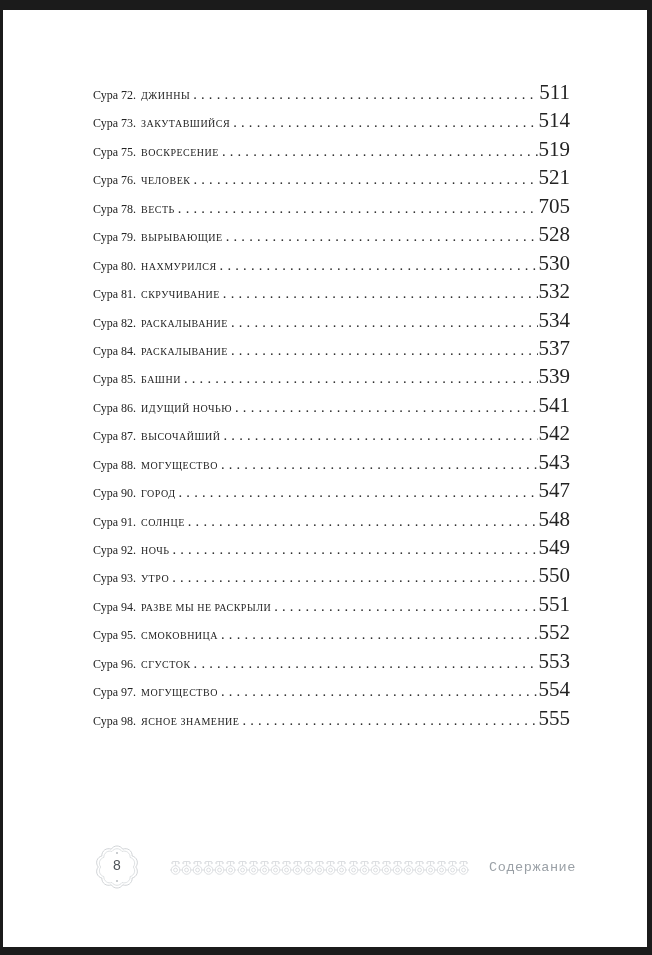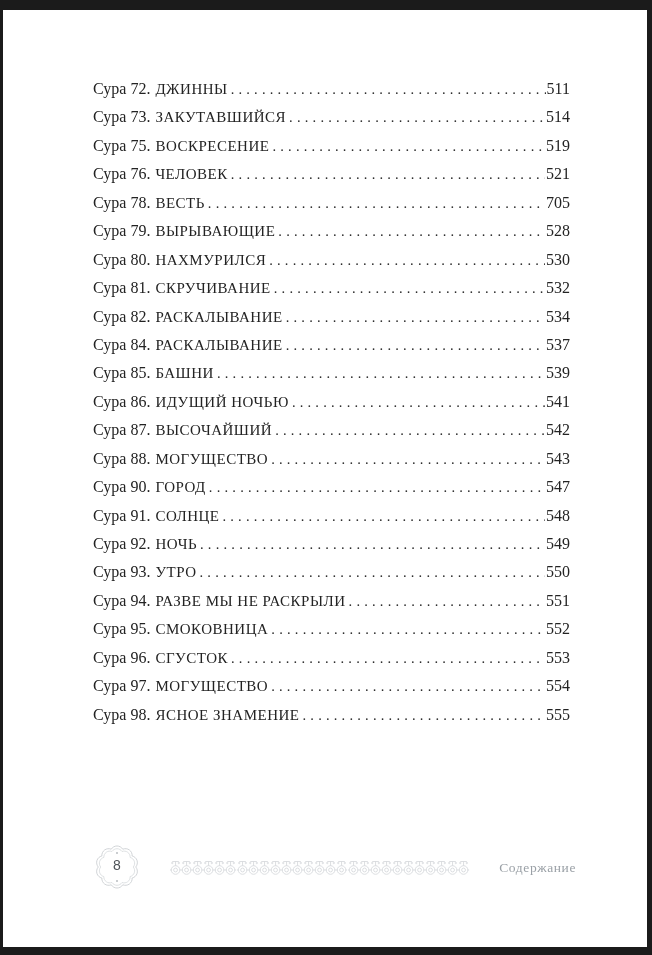--- a/index.html
+++ b/index.html
@@ -21,44 +21,44 @@
     position: absolute;
     left: 90px; right: 77px; top: 70px;
   }
   .toc-row {
     display: flex;
     align-items: baseline;
     height: 28.45px;
     color: #232323;
   }
   .toc-label {
-    font-size: 16px;
+    font-size: 12px;
     white-space: pre;
   }
   .toc-title {
-    font-size: 15px;
+    font-size: 10px;
     letter-spacing: 0.5px;
     margin-left: 5px;
     white-space: pre;
   }
   .toc-dots {
     flex: 1;
     overflow: hidden;
     white-space: nowrap;
     margin-left: 3px;
     margin-right: 1px;
     font-size: 14.5px;
     letter-spacing: 4.2px;
     color: #2c2c2c;
   }
   .toc-dots::after {
     content: "..........................................................................................................";
   }
   .toc-page {
-    font-size: 16px;
+    font-size: 21px;
   }
   
   .badge {
     position: absolute;
     left: 88px; top: 831px;
     width: 52px; height: 52px;
   }
   .badge svg { position: absolute; left: 0; top: 0; }
   .badge-num {
     position: absolute;
@@ -81,21 +81,21 @@
     position: absolute;
     left: 167px; top: 849px;
     width: 300px; height: 17px;
     display: flex;
     overflow: hidden;
   }
   .ornament svg { flex: 0 0 auto; }
   .section-label {
     position: absolute;
     right: 71px; top: 850px;
-    font-family: Liberation Serif, serif;
+    font-family: Liberation Mono, monospace;
     font-size: 13.5px;
     letter-spacing: 0.6px;
     color: #9aa0a6;
   }
 </style>
 </head>
 <body>
 
 <div class="page">
 

